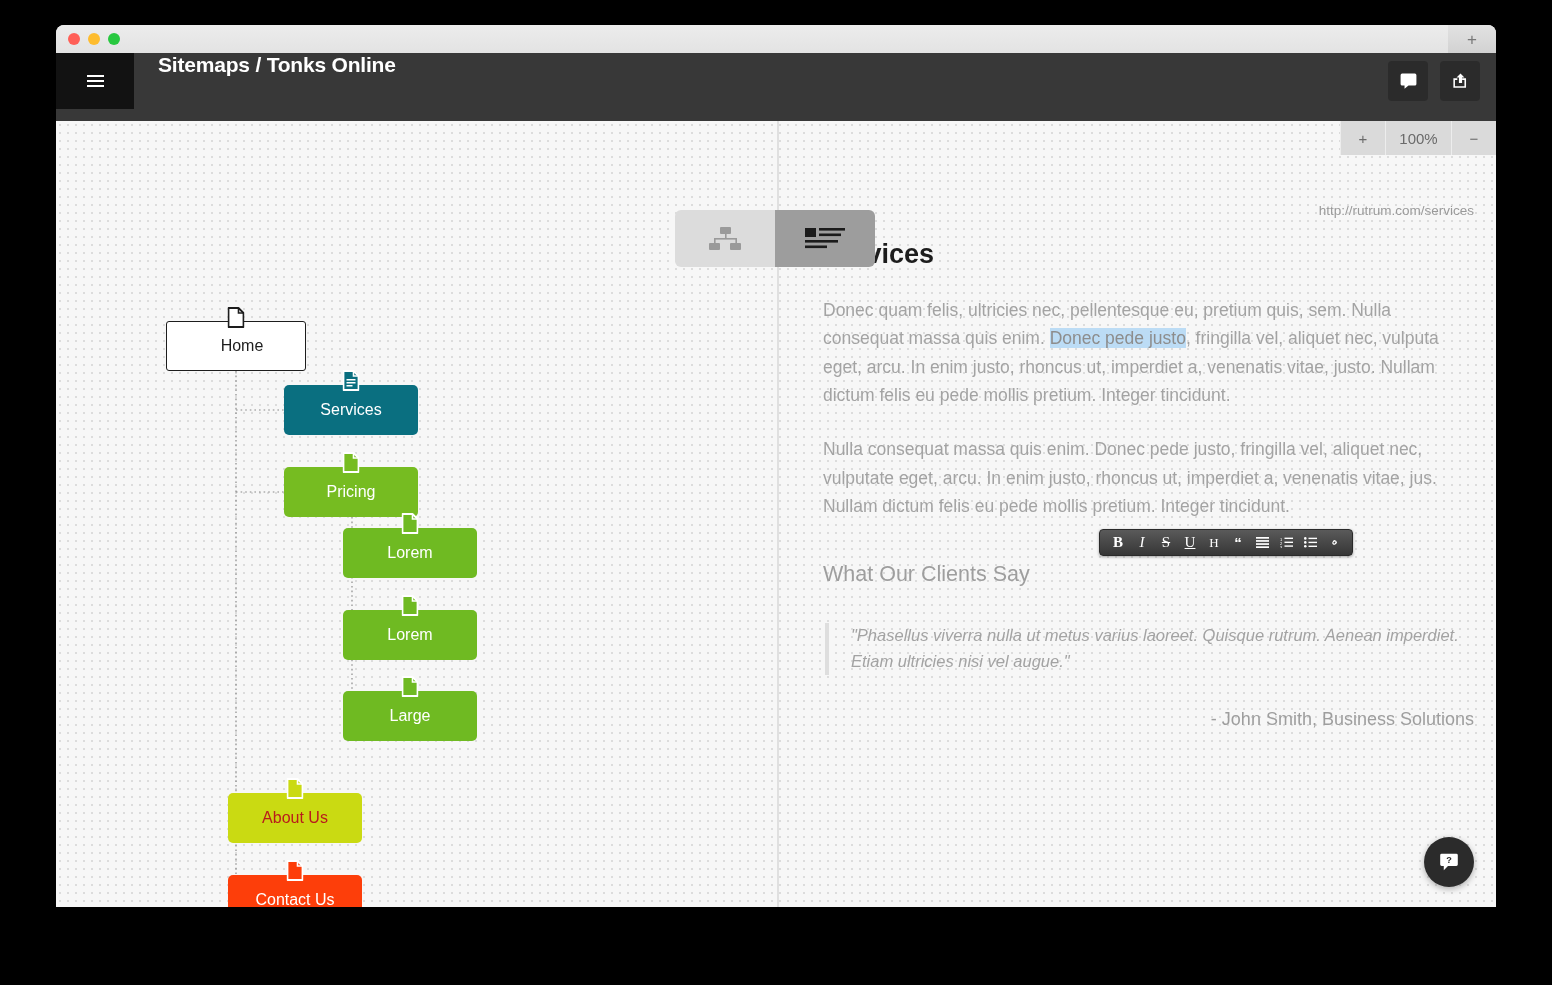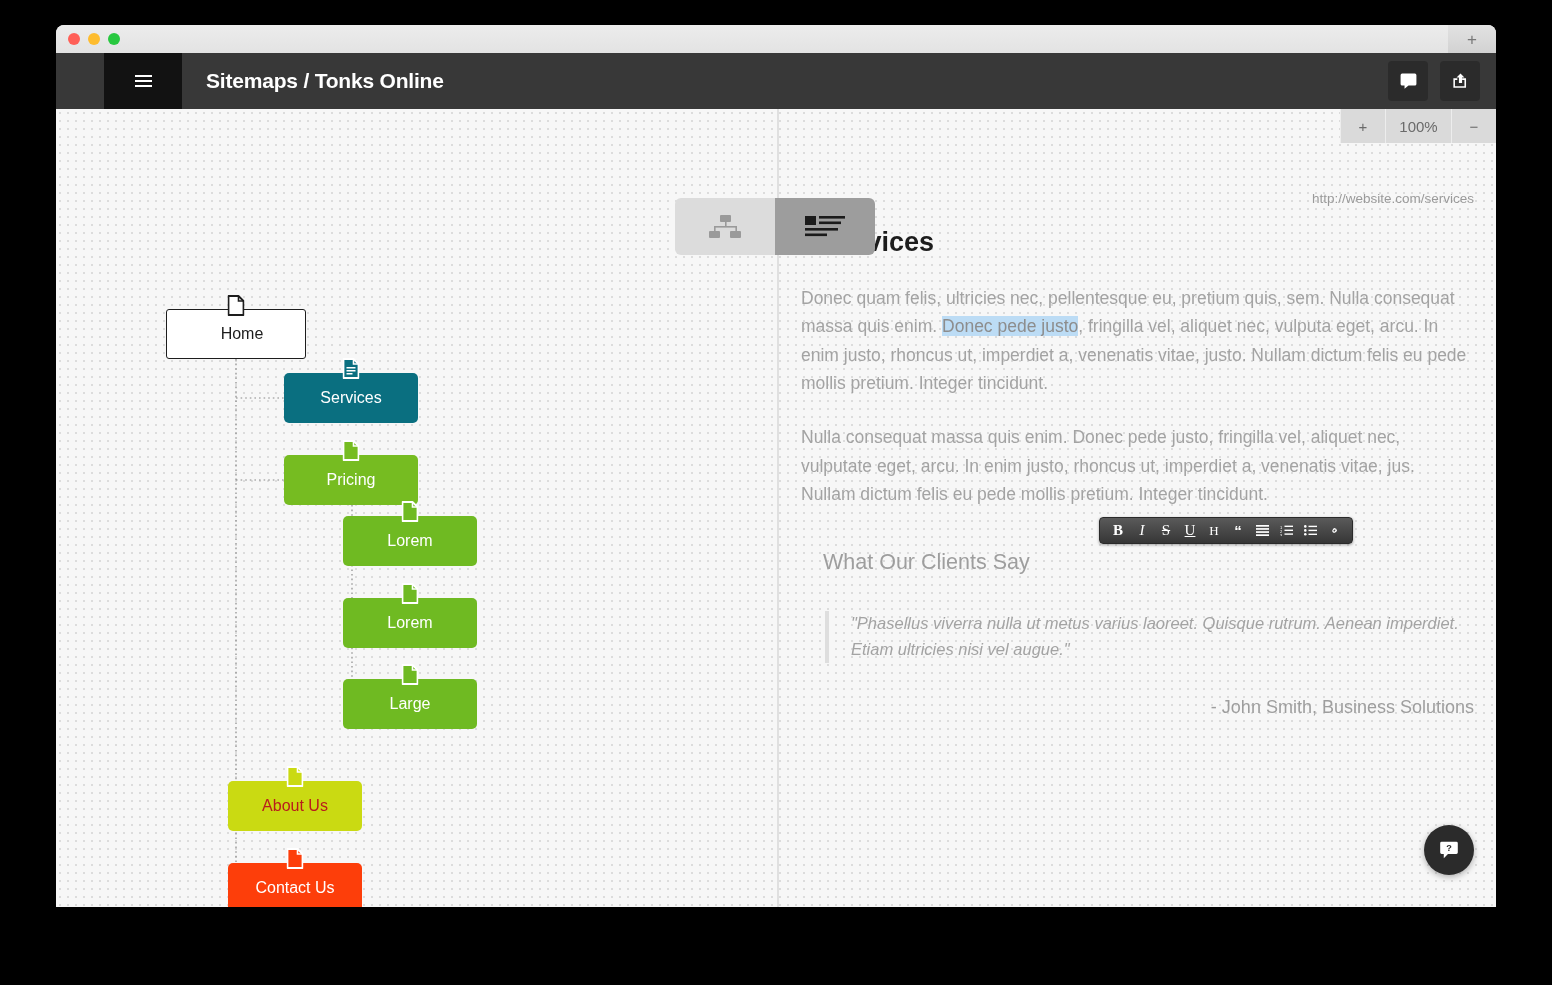--- a/index.html
+++ b/index.html
@@ -46,23 +46,23 @@
     width: 48px; height: 28px;
     background: linear-gradient(#e2e2e2, #d2d2d2);
     display: flex; align-items: center; justify-content: center;
     color: #777; font-size: 17px; line-height: 1;
     border-radius: 0 8px 0 0;
   }
 
   
   .appbar {
     position: relative;
-    height: 56px;
+    height: 68px;
     background: #383838;
-    display: flex; align-items: center; padding-left: 48px;
+    display: flex; 
   }
   .hamburger {
     width: 78px; height: 56px;
     background: #121212;
     display: flex; align-items: center; justify-content: center;
     flex-direction: column; gap: 3px;
   }
   .hamburger i {
     display: block; width: 17px; height: 2px; background: #fff;
   }
@@ -189,20 +189,21 @@
     line-height: 1.52;
     margin-top: 44px;
     margin-left: 22px;
     margin-right: 6px;
   }
   .body-par {
     color: #a3a3a3;
     font-size: 17.5px;
     line-height: 1.62;
     margin-top: 26px;
+    margin-left: 22px;
     margin-right: 4px;
   }
   .sel {
     background: #bcdcf5;
     color: #8d8d8d;
   }
   .sub-head {
     color: #9e9e9e;
     font-size: 21.5px;
     margin-top: 42px;
@@ -409,21 +410,21 @@
         <div class="node" style="left: 172px; top: 754px; width: 134px; height: 50px; background: rgb(253, 62, 10); color: rgb(255, 255, 255);">
           <span class="page-icon"><svg width="17" height="21" viewBox="0 0 17 21">
               <path d="M1 1h10l5 5v14H1z" fill="#fd3e0a" stroke="#ffffff" stroke-width="1.8" stroke-linejoin="round"></path>
               <path d="M11 1v5h5" fill="none" stroke="#ffffff" stroke-width="1.6"></path>
             </svg></span>
           <span class="node-label">Contact Us</span>
         </div>
       </div>
 
     <div class="content">
-      <div class="page-url">http://website.com/services</div>
+      <div class="page-url">http://rutrum.com/services</div>
       <div class="page-title">Services</div>
 
       <div class="body-par"><span>Donec quam felis, ultricies nec, pellentesque eu, pretium quis, sem. Nulla consequat massa quis enim. </span><span class="sel">Donec pede justo</span><span>, fringilla vel, aliquet nec, vulputa eget, arcu. In enim justo, rhoncus ut, imperdiet a, venenatis vitae, justo. Nullam dictum felis eu pede mollis pretium. Integer tincidunt.</span></div>
 
       <div class="body-par">Nulla consequat massa quis enim. Donec pede justo, fringilla vel, aliquet nec, vulputate eget, arcu. In enim justo, rhoncus ut, imperdiet a, venenatis vitae, jus. Nullam dictum felis eu pede mollis pretium. Integer tincidunt.</div>
 
       <div class="sub-head">What Our Clients Say</div>
       <div class="quote">"Phasellus viverra nulla ut metus varius laoreet. Quisque rutrum. Aenean imperdiet. Etiam ultricies nisi vel augue."</div>
       <div class="attrib">- John Smith, Business Solutions</div>
     </div>

